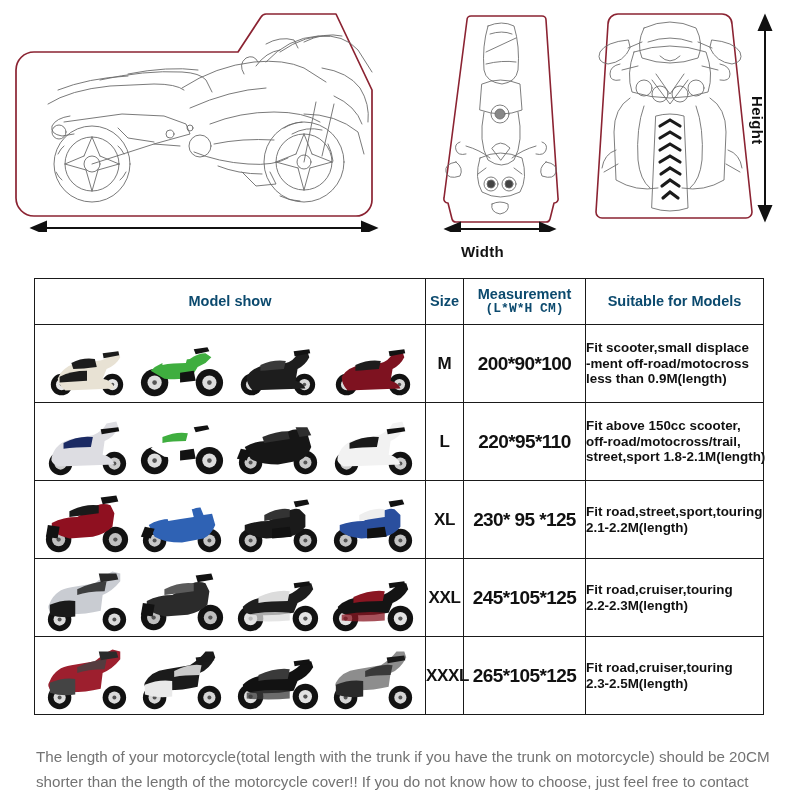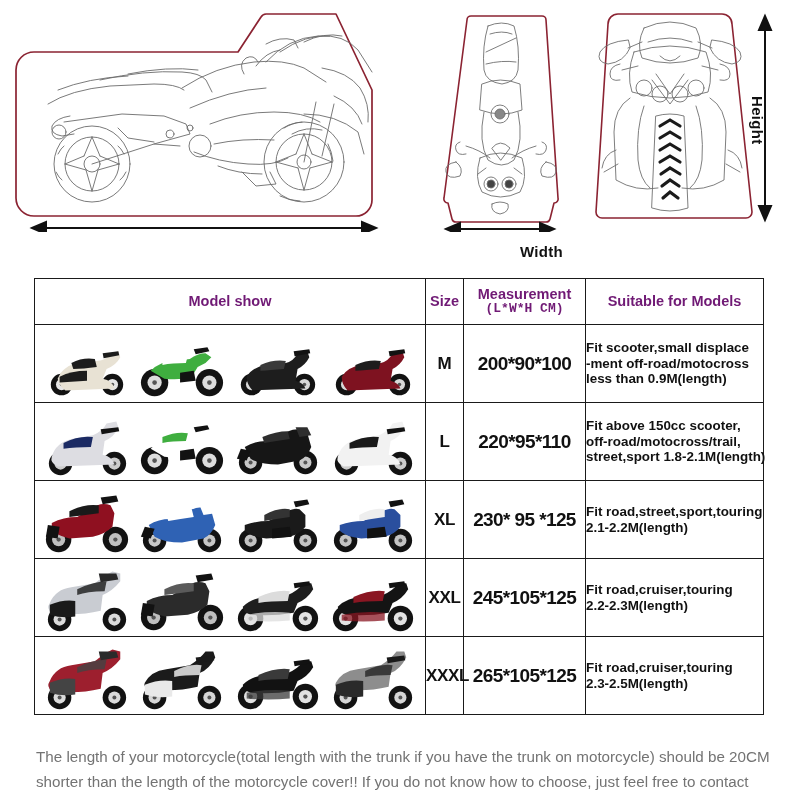--- a/index.html
+++ b/index.html
@@ -17,21 +17,21 @@
 
   .dim-label {
     font-family: "Liberation Sans", sans-serif;
     font-weight: bold;
     font-size: 15px;
     color: #111;
     letter-spacing: .3px;
     white-space: nowrap;
   }
   #length-label { position: absolute; left: 0; top: 243px; width: 400px; text-align: center; }
-  #width-label  { position: absolute; left: 430px; top: 243px; width: 133px; text-align: right; }
+  #width-label  { position: absolute; left: 416px; top: 243px; width: 133px; text-align: center; }
   #height-label {
     position: absolute; left: 766px; top: 96px;
     transform: rotate(90deg); transform-origin: left top;
   }
 
   
   #sizetable {
     position: absolute; left: 34px; top: 278px;
     width: 729px; height: 419px;
     border-collapse: collapse;
@@ -42,21 +42,21 @@
     border: 1.6px solid #1a1a1a;
     padding: 0;
     vertical-align: middle;
     background: #fff;
   }
   #sizetable thead th {
     height: 46px;
     font-family: "Liberation Sans", sans-serif;
     font-weight: bold;
     font-size: 14.5px;
-    color: #701a75;
+    color: #0c4a6e;
     text-align: center;
     line-height: 1.12;
   }
   .col-model { width: 391px; }
   .col-size  { width: 38px; }
   .col-meas  { width: 122px; }
   .col-suit  { width: 178px; }
 
   .hdr-sub { font-size: 13px; display: block; font-family: Liberation Mono, monospace; }
 

